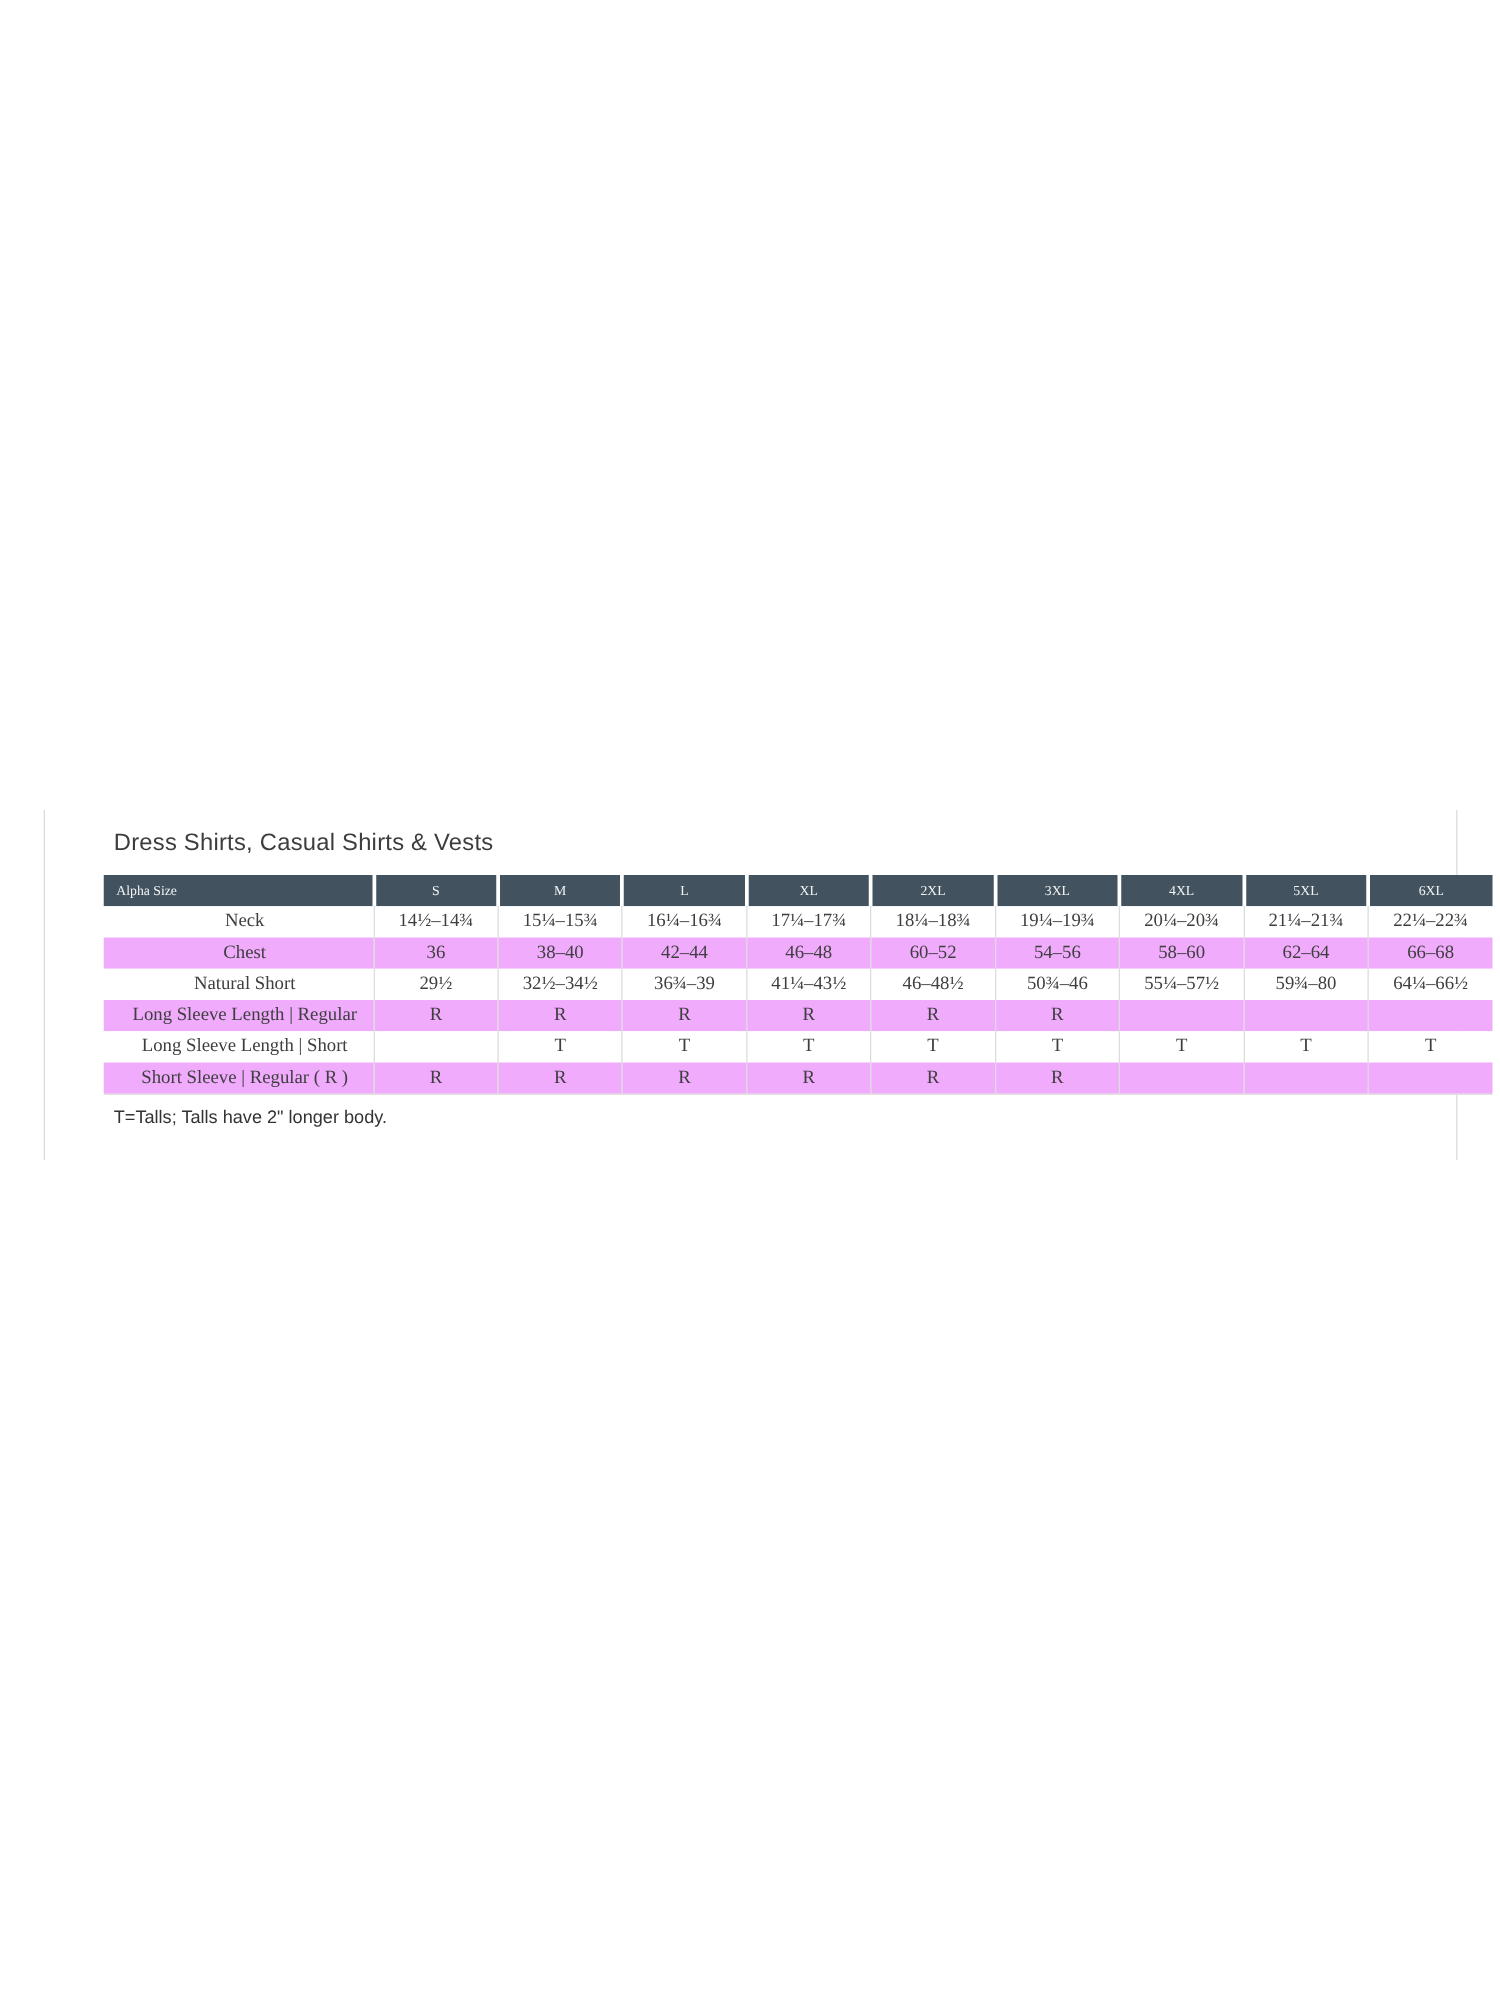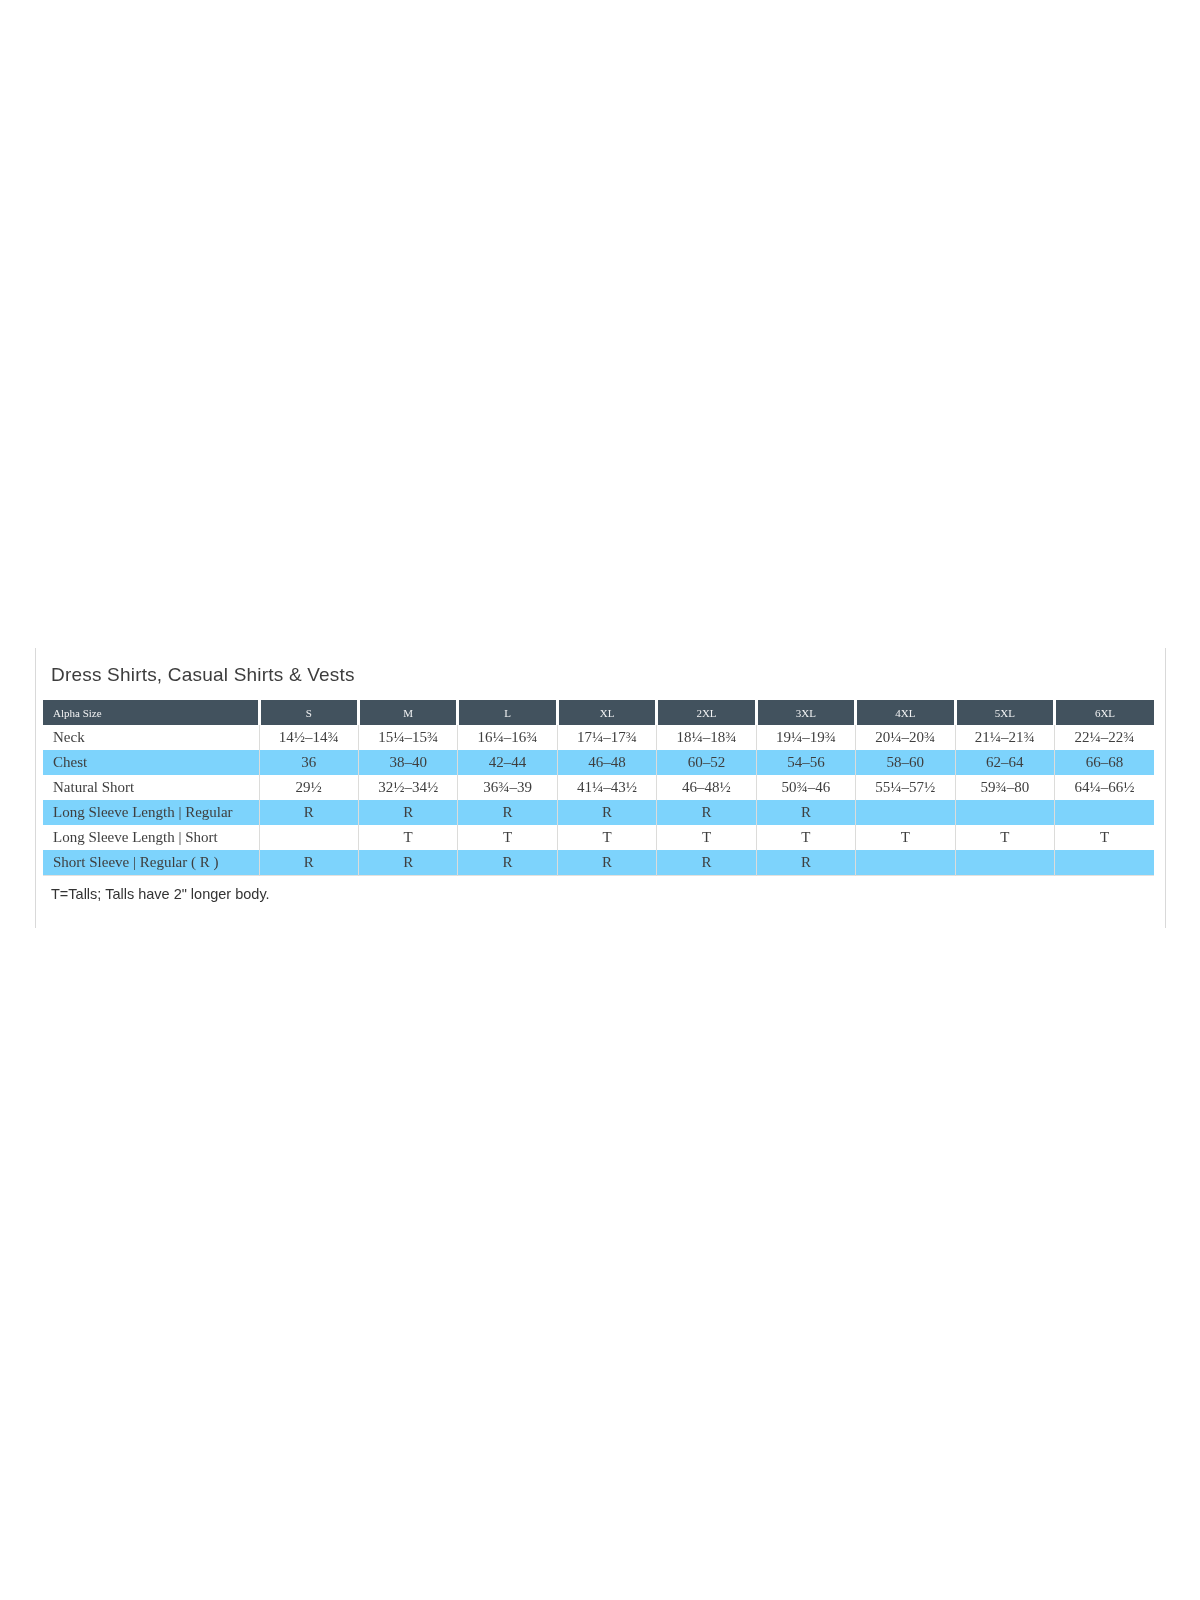--- a/index.html
+++ b/index.html
@@ -12,20 +12,21 @@
   }
   .card {
     position: absolute;
     left: 35px;
     top: 648px;
     width: 1131px;
     height: 280px;
     border-left: 1px solid #d9d9d9;
     border-right: 1px solid #d9d9d9;
     background: #ffffff;
+    padding-left: 40px;
   }
   .section-title {
     margin: 15px 0 0 15px;
     font-family: "Liberation Sans", sans-serif;
     font-size: 19px;
     line-height: 24px;
     font-weight: 400;
     color: #3d3d3d;
     letter-spacing: 0.2px;
   }
@@ -55,25 +56,25 @@
   table.size-chart td {
     height: 25px;
     font-size: 15px;
     color: #3e3e3e;
     text-align: center;
     vertical-align: middle;
     background: #ffffff;
   }
   table.size-chart td + td { border-left: 1px solid #dcdcda; }
   table.size-chart td.label {
-    text-align: left;
+    text-align: center;
     padding-left: 10px;
     white-space: nowrap;
   }
-  table.size-chart tr.stripe td { background: #7dd3fc; }
+  table.size-chart tr.stripe td { background: #f0abfc; }
   .footnote {
     margin: 9px 0 0 15px;
     font-family: "Liberation Sans", sans-serif;
     font-size: 14.5px;
     line-height: 18px;
     color: #333333;
   }
 </style>
 </head>
 <body>

